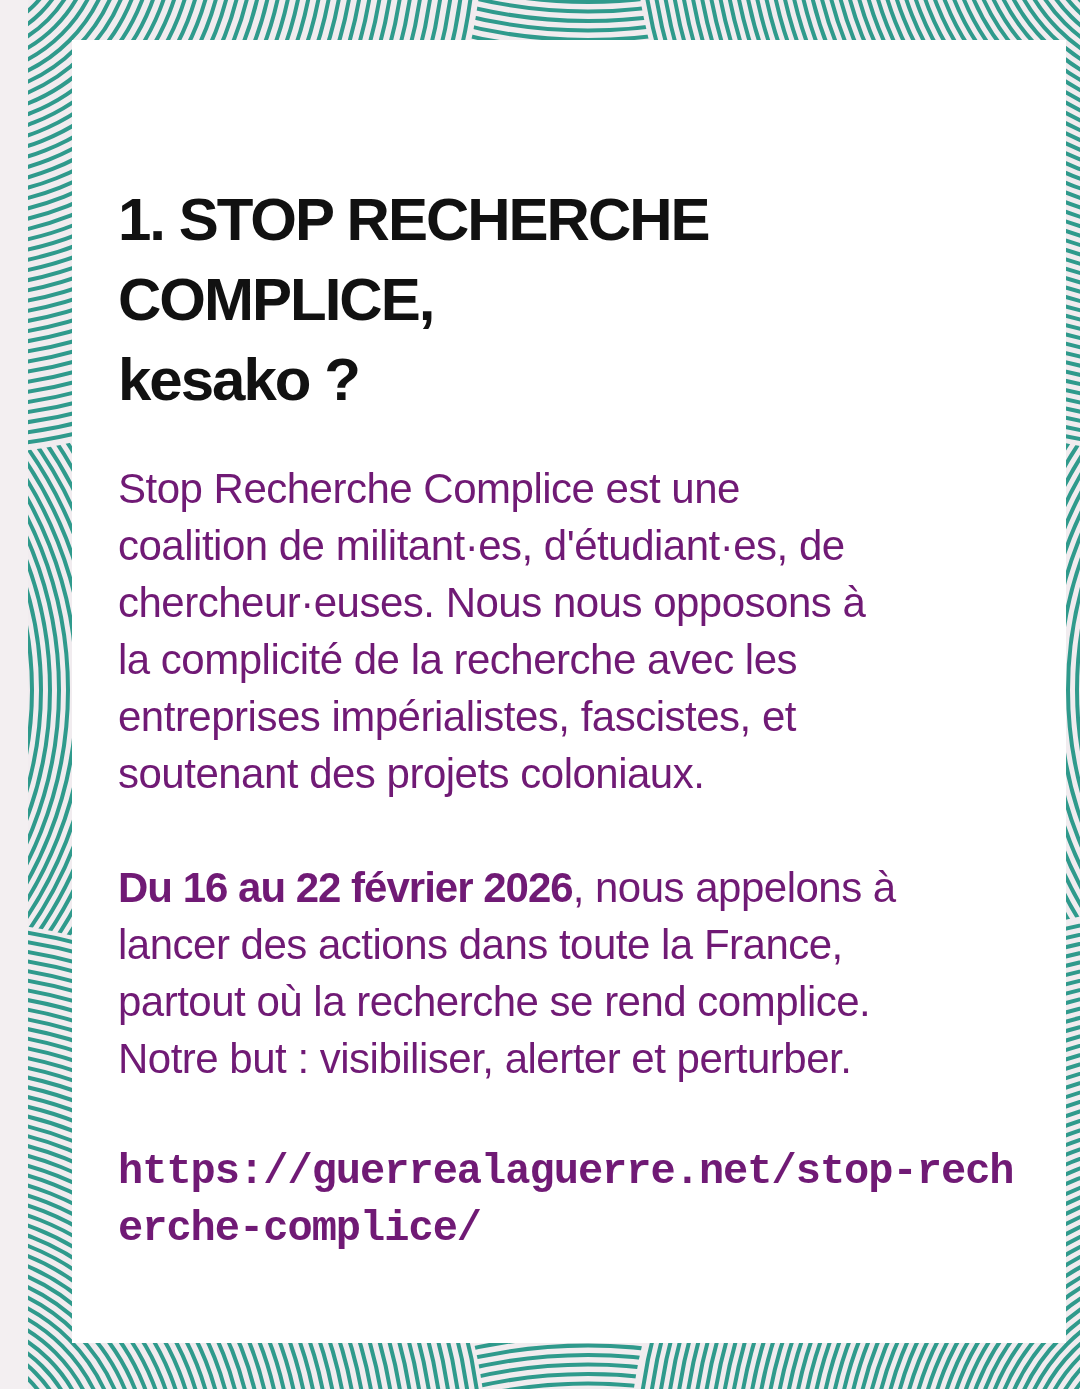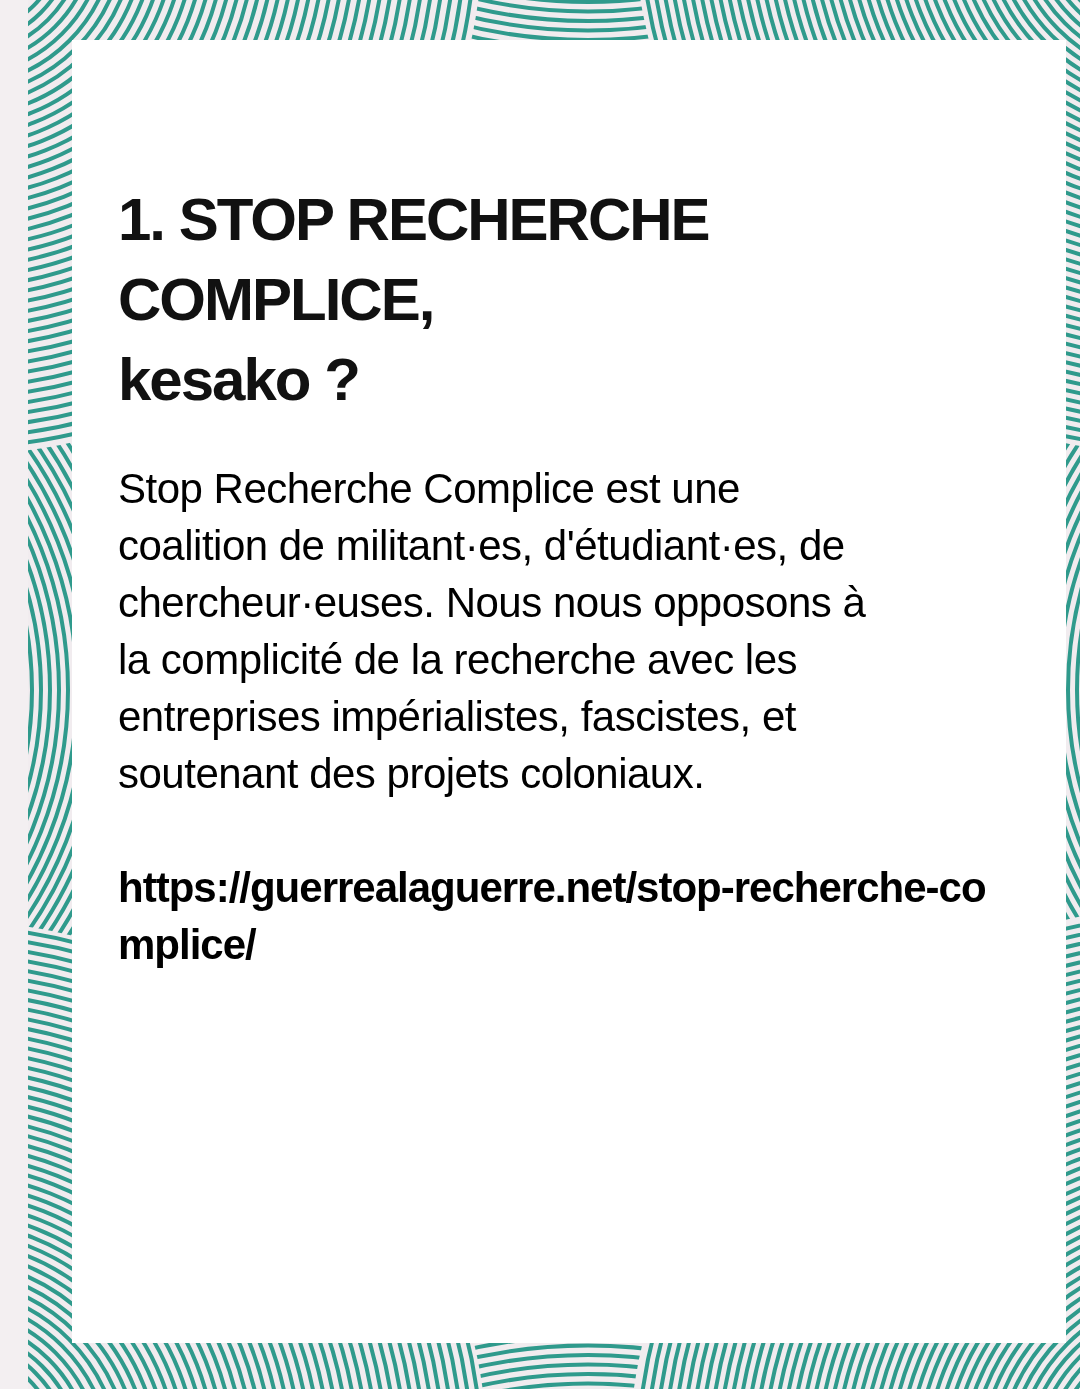--- a/index.html
+++ b/index.html
@@ -45,33 +45,34 @@
     white-space: pre-line;
     color: #111111;
   }
   .para {
     margin: 0 0 57px 0;
     font-size: 42px;
     line-height: 57px;
     font-weight: 400;
     letter-spacing: -0.5px;
     white-space: pre-line;
-    color: #000000;
+    color: #701a75;
   }
   .para strong {
     font-weight: 700;
     letter-spacing: -1px;
   }
   .url-line {
     display: block;
     font-weight: 700;
     letter-spacing: -1px;
     white-space: normal;
     overflow-wrap: anywhere;
     word-break: break-all;
+    font-family: Liberation Mono, monospace;
   }
 </style>
 </head>
 <body>
 
 <div class="poster">
 
   <svg class="pattern-svg" id="pattern" viewBox="0 0 1080 1389" xmlns="http://www.w3.org/2000/svg">
       <rect x="0" y="0" width="1080" height="1389" fill="#f1ecef"></rect>
       <circle cx="560" cy="-480" r="1015" fill="#f1ecef"></circle>
@@ -760,17 +761,21 @@
     <h1 class="title">1. STOP RECHERCHE COMPLICE,
 kesako ?</h1>
 
     <p class="para">Stop Recherche Complice est une
 coalition de militant·es, d'étudiant·es, de
 chercheur·euses. Nous nous opposons à
 la complicité de la recherche avec les
 entreprises impérialistes, fascistes, et
 soutenant des projets coloniaux.</p>
 
+    <p class="para"><strong>Du 16 au 22 février 2026</strong><span>, nous appelons à
+lancer des actions dans toute la France,
+partout où la recherche se rend complice.
+Notre but : visibiliser, alerter et perturber.</span></p>
 
     <p class="para"><span class="url-line">https://guerrealaguerre.net/stop-recherche-complice/</span></p>
 
   </div>
 </div>
 
 </body></html>

